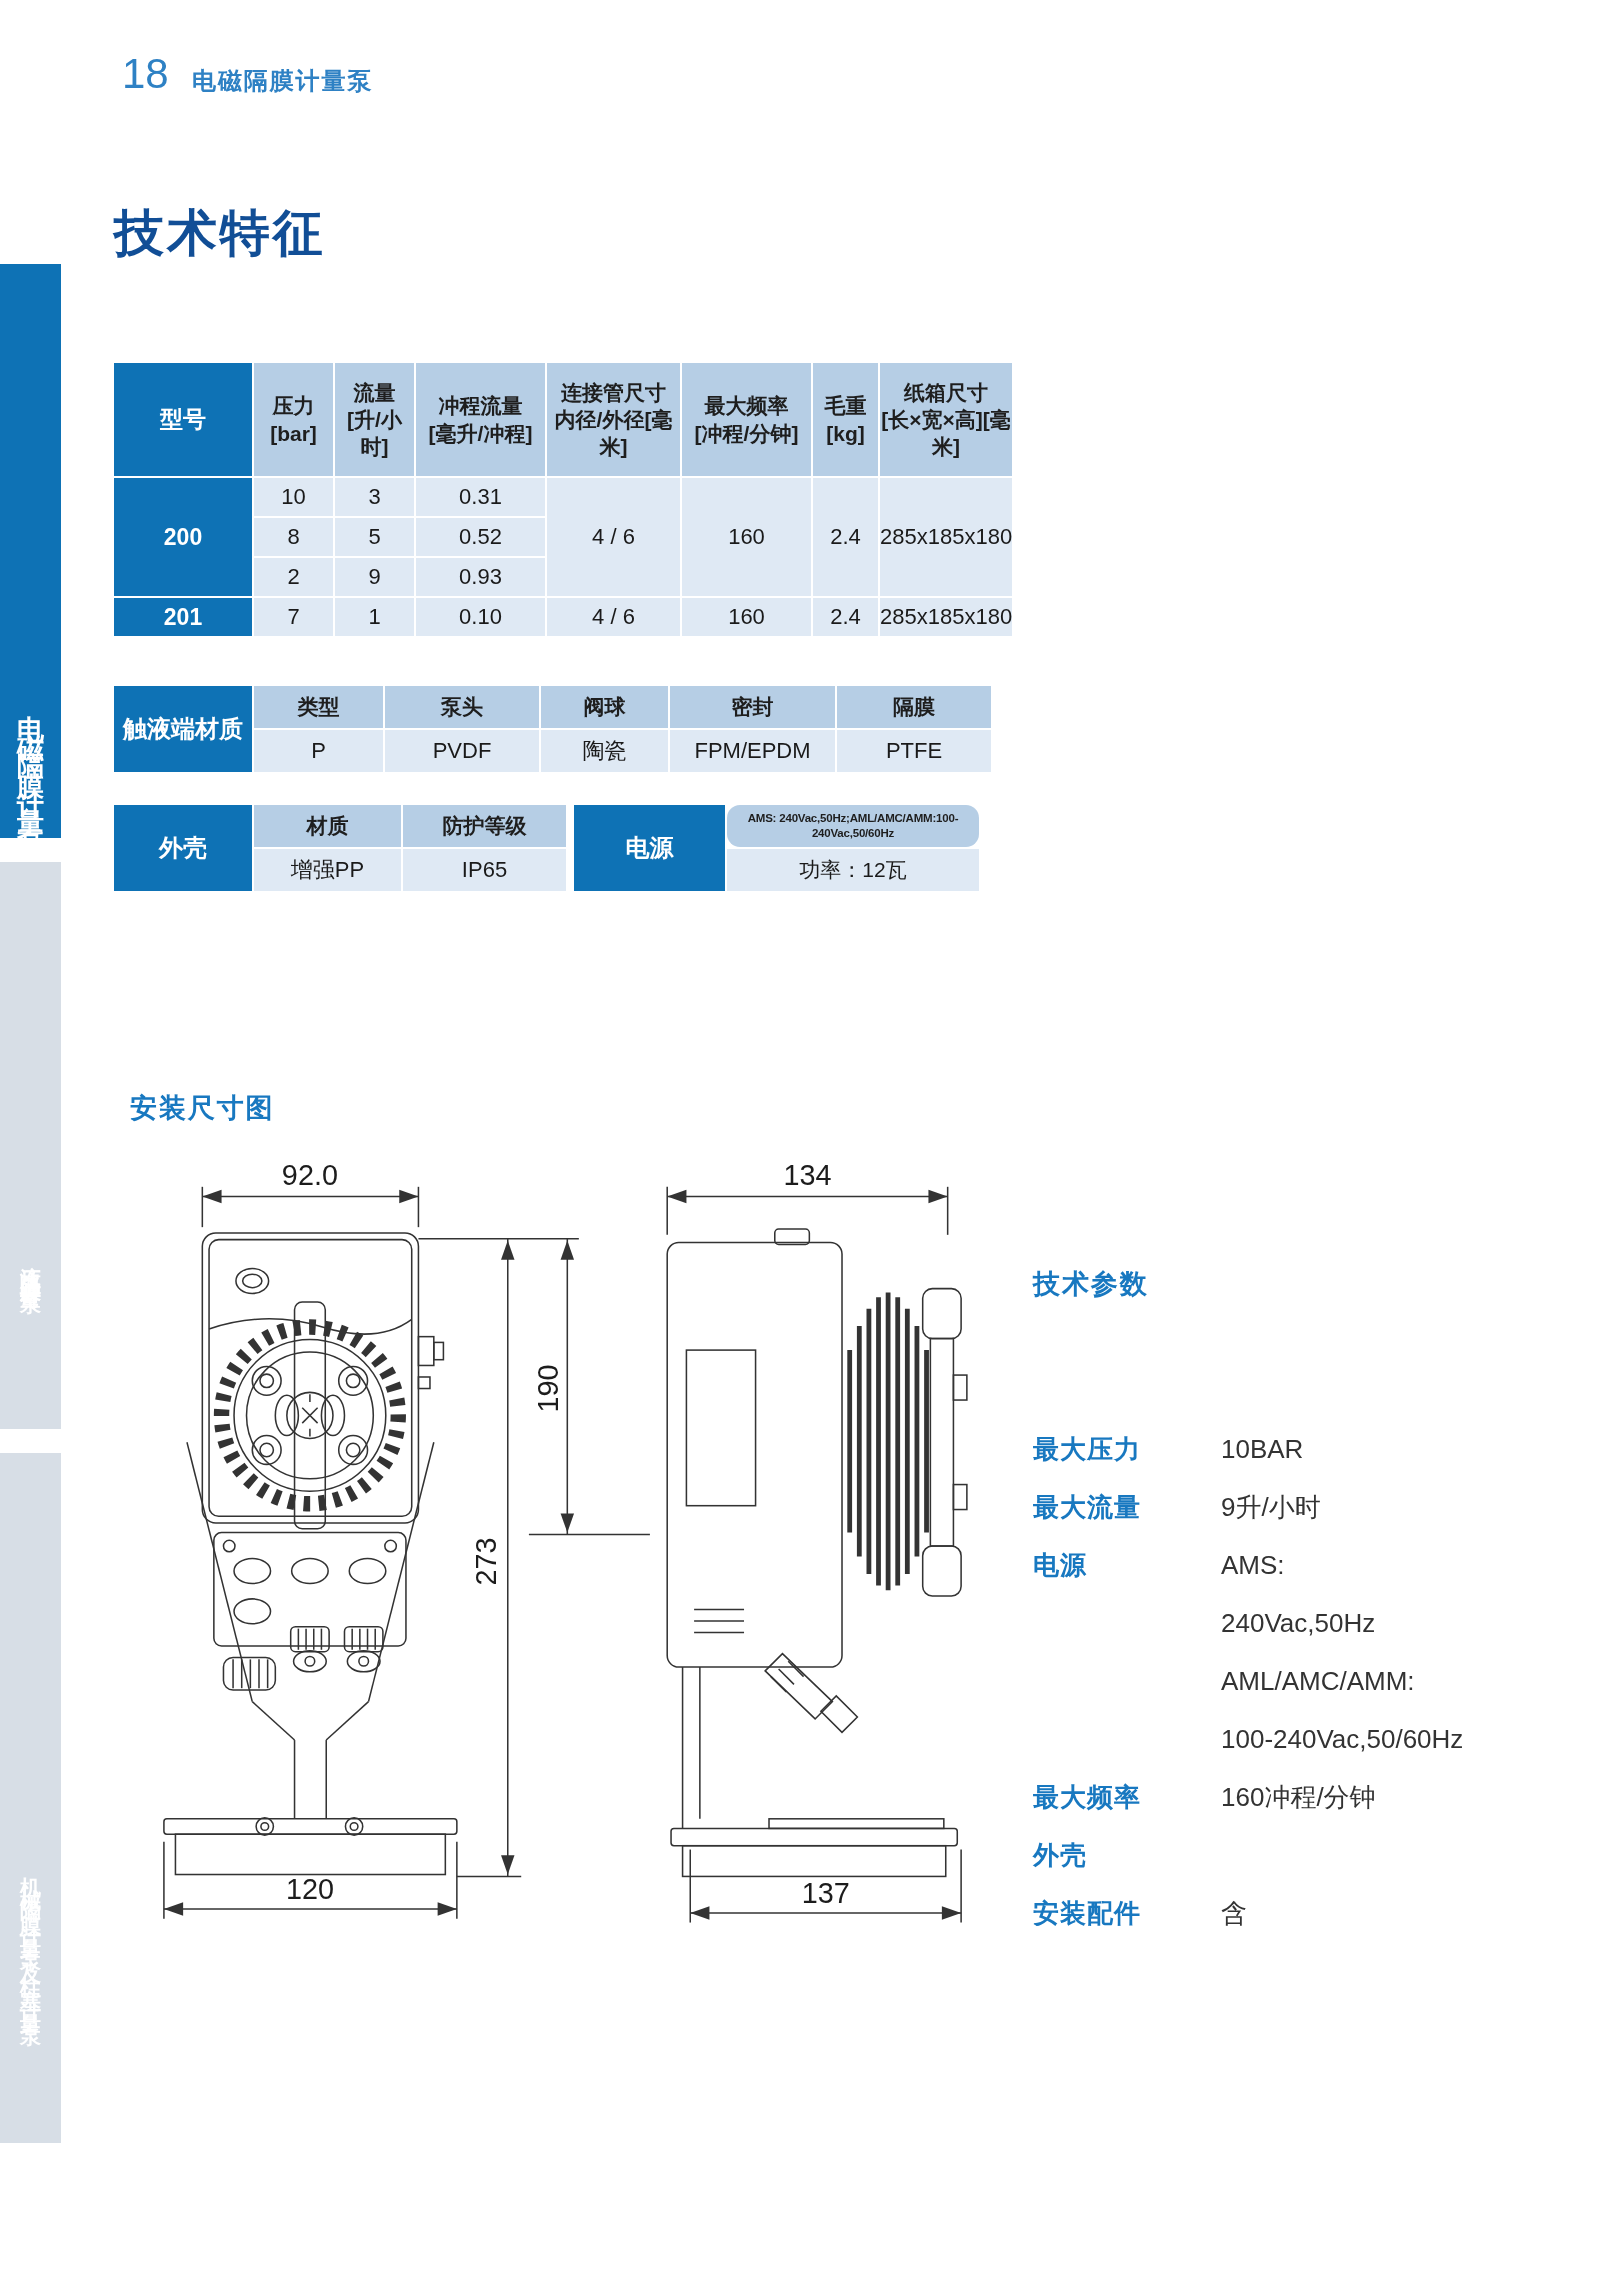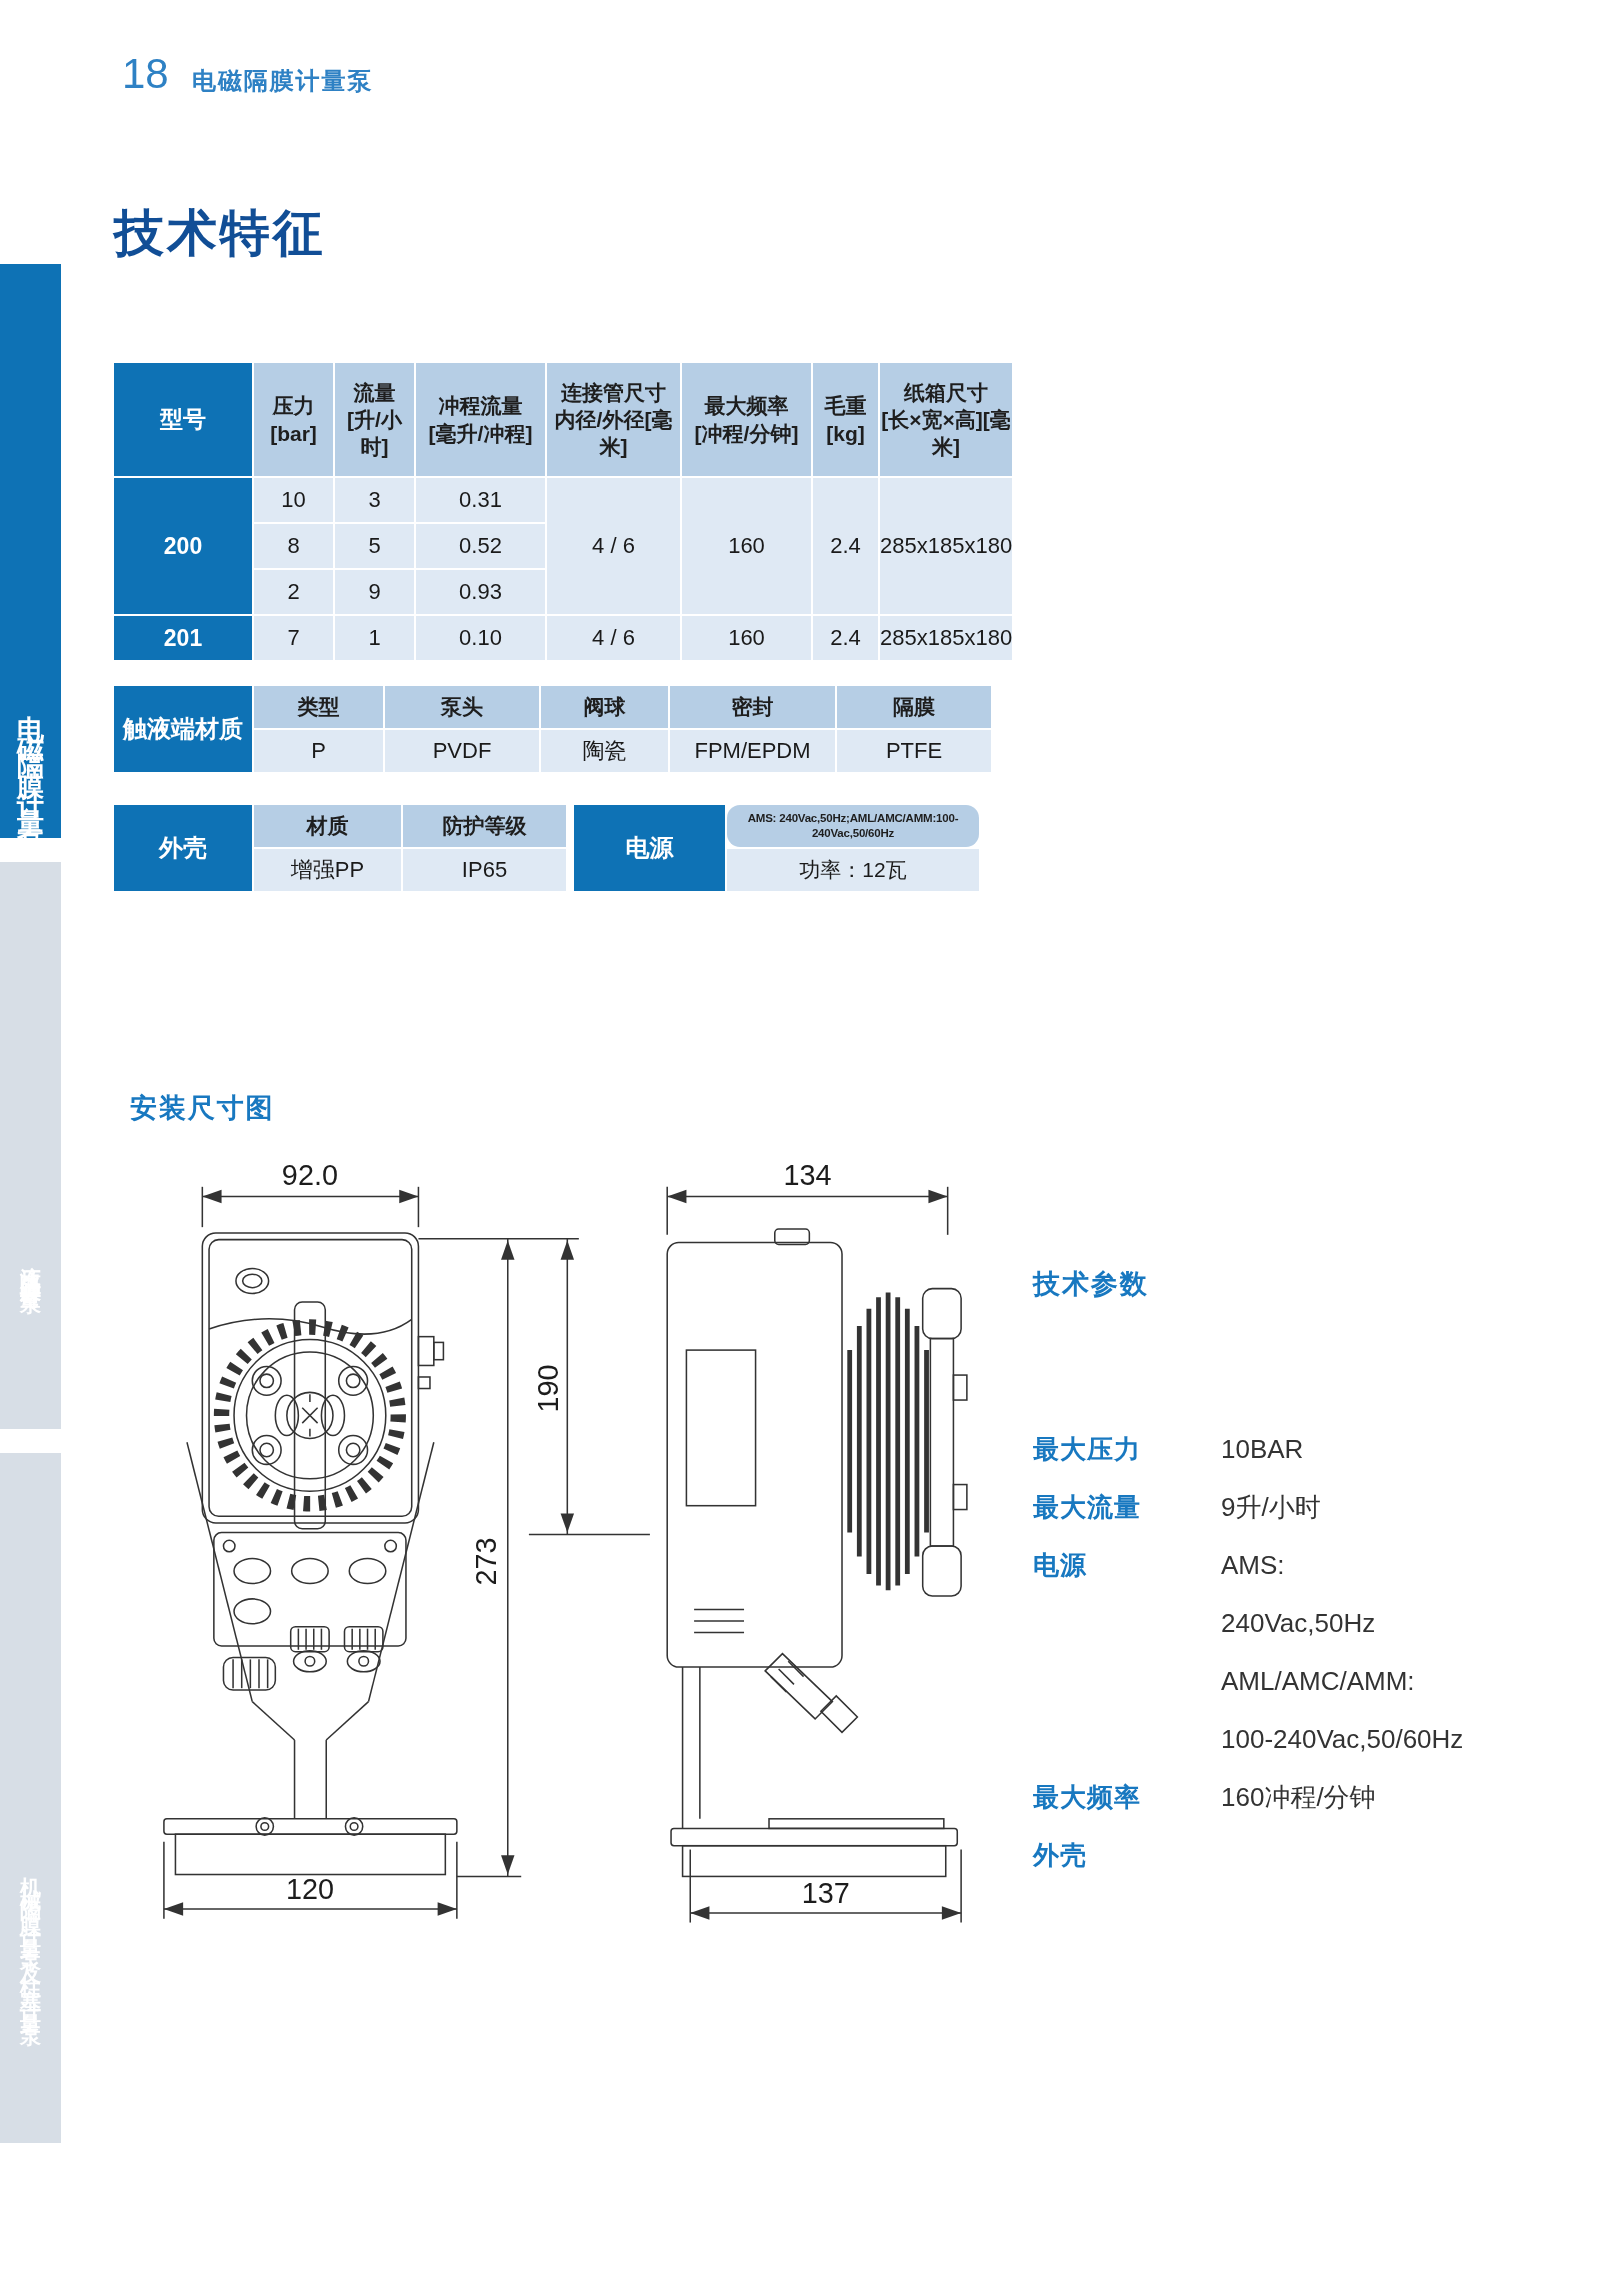--- a/index.html
+++ b/index.html
@@ -23,21 +23,21 @@
   .drawing-title{position:absolute;left:114px;top:1074px;margin:16px;font-size:27px;font-weight:bold;color:#1878c0;letter-spacing:1.9px;}
   .params-title{position:absolute;left:1033px;top:1266px;margin:0;font-size:27px;font-weight:bold;color:#1878c0;letter-spacing:1.9px;}
   
   table{border-collapse:separate;border-spacing:2.9px;position:absolute;table-layout:fixed;}
   th,td{text-align:center;vertical-align:middle;padding:0;}
   .cell-blue{background:#0e72b5;color:#ffffff;font-weight:bold;font-size:23px;}
   .cell-hdr{background:#b6cee5;font-size:21px;font-weight:bold;color:#1e1e1e;line-height:1.3;}
   .cell-data{background:#dfe9f4;font-size:22px;color:#1a1a1a;}
   .spec-table{left:112px;top:361px;}
   .spec-table thead th{height:113px;}
-  .spec-table tbody td{height:44px;}
+  .spec-table tbody td{height:38px;}
   .materials-table{left:112px;top:684px;}
   .materials-table td,.materials-table th{height:42px;}
   .housing-table{left:112px;top:803px;}
   .housing-table td,.housing-table th{height:42px;}
   .power-table{left:572px;top:803px;}
   .power-table td,.power-table th{height:42px;}
   .power-spec{font-size:11.5px;font-weight:bold;letter-spacing:-0.2px;border-radius:13px;}
   
   .drawing{position:absolute;left:106px;top:1158px;}
   .dim-text text{font-size:30px;fill:#1c1c1c;font-family:"Liberation Sans","DejaVu Sans",sans-serif;}
@@ -383,16 +383,20 @@
         <div>100-240Vac,50/60Hz</div>
       </div>
     </div>
     <div class="param-row">
       <div class="param-label">最大频率</div>
       <div class="param-value">160冲程/分钟</div>
     </div>
     <div class="param-row">
       <div class="param-label">外壳</div>
     </div>
+    <div class="param-row">
+      <div class="param-label">安装配件</div>
+      <div class="param-value">含</div>
+    </div>
   </div>
 
 </div>
 
 
 </body></html>

